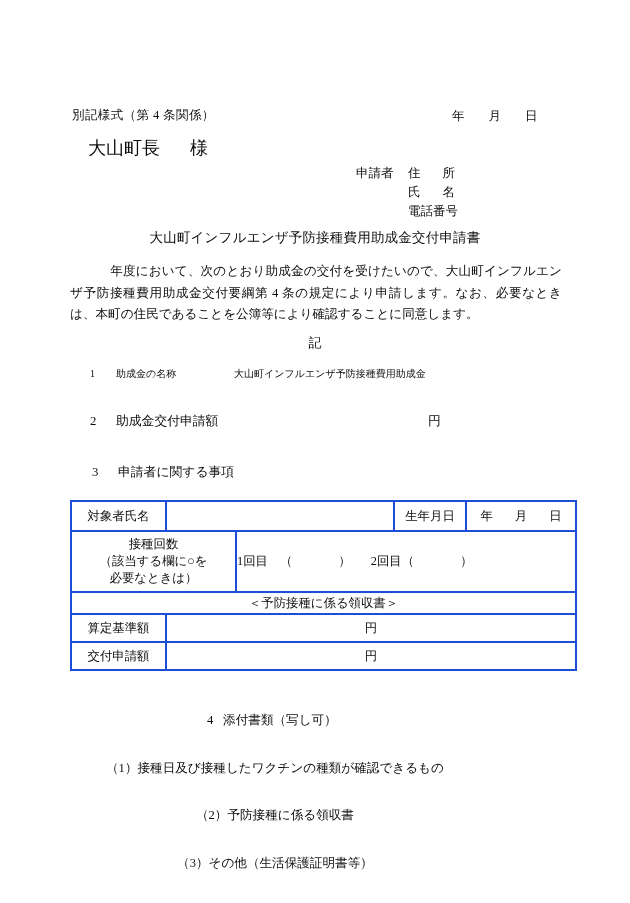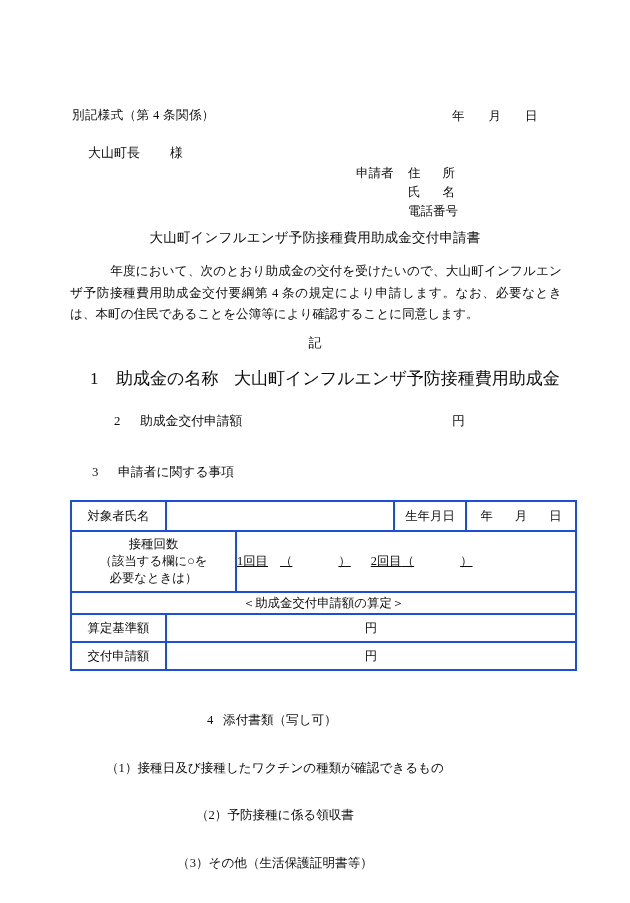--- a/index.html
+++ b/index.html
@@ -35,22 +35,22 @@
   .date-line {
     left: 452px;
     top: 108px;
     font-size: 12.5px;
     white-space: nowrap;
   }
   .date-line .gap { display: inline-block; width: 24px; }
 
   .addressee {
     left: 88px;
-    top: 144px;
-    font-size: 13px;
+    top: 136px;
+    font-size: 18px;
     white-space: nowrap;
   }
   .addressee .gap { display: inline-block; width: 30px; }
 
   .applicant-block {
     left: 356px;
     top: 164px;
     font-size: 12.5px;
     line-height: 19px;
     white-space: nowrap;
@@ -88,32 +88,31 @@
     top: 334px;
     width: 630px;
     text-align: center;
     font-size: 13px;
   }
 
   
   .item-1 {
     left: 90px;
     top: 367px;
-    font-size: 17px;
+    font-size: 10px;
     white-space: nowrap;
   }
   .item-1 .num { display: inline-block; width: 26px; }
   .item-1 .lbl { display: inline-block; width: 118px; }
 
   .item-2 {
     left: 90px;
     top: 413px;
     font-size: 12.8px;
     white-space: nowrap;
-    margin-left: 24px;
   }
   .item-2 .num { display: inline-block; width: 26px; }
   .item-2 .yen {
     position: absolute;
     left: 338px;
     top: 0;
   }
 
   .item-3 {
     left: 92px;
@@ -154,21 +153,20 @@
   .row-doses td { height: 59px; }
   .dose-label-cell {
     text-align: center;
     padding: 3px 4px;
     line-height: 17.5px;
     margin-left: 12px;
   }
   .dose-value-cell {
     padding-left: 20px;
     white-space: nowrap;
-    text-decoration: underline;
   }
   .dose-value-cell .sp-s { display: inline-block; width: 12px; }
   .dose-value-cell .sp-paren { display: inline-block; width: 46px; }
   .dose-value-cell .sp-mid { display: inline-block; width: 20px; }
 
   .row-calc-head td {
     height: 20px;
     text-align: center;
     font-size: 12.4px;
   }
@@ -254,21 +252,21 @@
         <td class="dose-label-cell" colspan="2">
           <div>接種回数</div>
           <div>（該当する欄に○を</div>
           <div>必要なときは）</div>
         </td>
         <td class="dose-value-cell" colspan="3">
           <span>1回目</span><span class="sp-s"></span><span>（</span><span class="sp-paren"></span><span>）</span><span class="sp-mid"></span><span>2回目</span><span>（</span><span class="sp-paren"></span><span>）</span>
         </td>
       </tr>
       <tr class="row-calc-head">
-        <td colspan="5">＜助成金交付申請額の算定＞</td>
+        <td colspan="5">＜予防接種に係る領収書＞</td>
       </tr>
       <tr class="row-amount">
         <td class="amount-label">算定基準額</td>
         <td class="amount-value" colspan="4">
           <span>円</span>
         </td>
       </tr>
       <tr class="row-amount">
         <td class="amount-label">交付申請額</td>
         <td class="amount-value" colspan="4">

